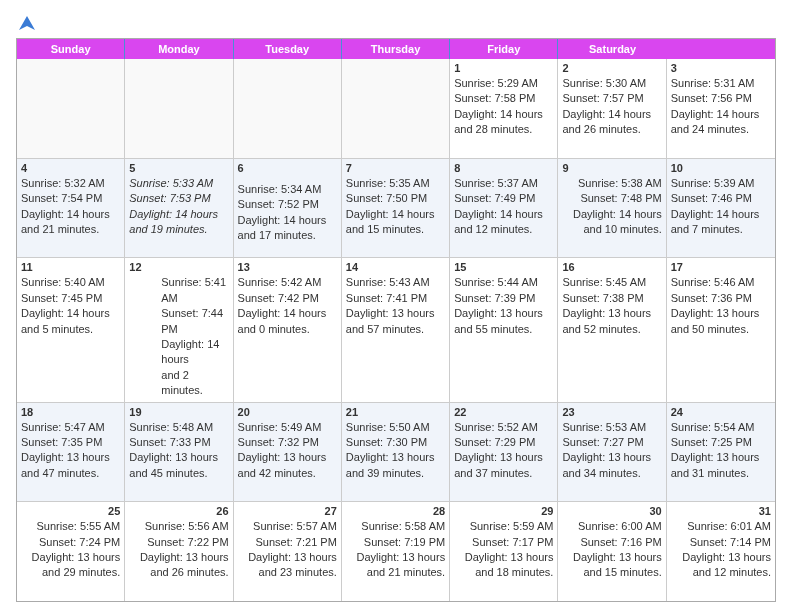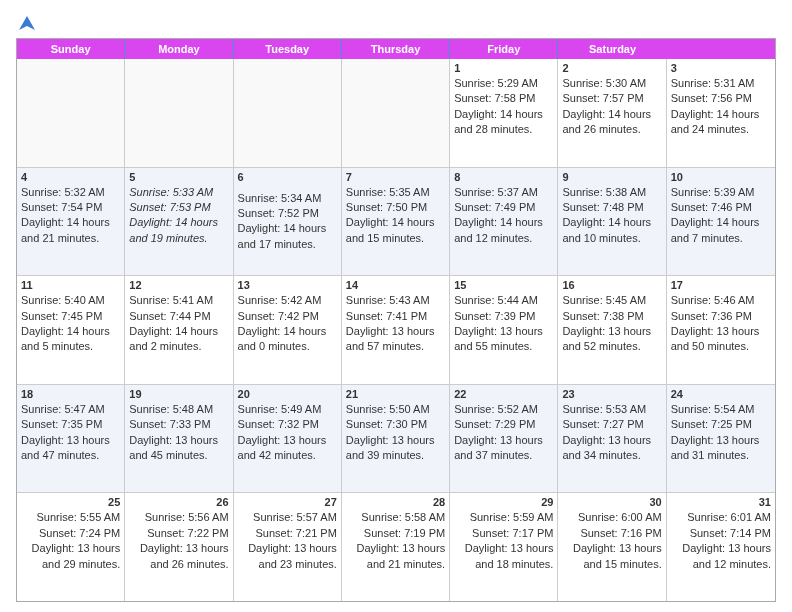--- a/index.html
+++ b/index.html
@@ -186,21 +186,21 @@
           </div>
           <div class="cal-cell alt-row">
             <div class="day-num">8</div>
             <div class="cell-text" style="white-space: pre-line;">Sunrise: 5:37 AM
 Sunset: 7:49 PM
 Daylight: 14 hours
 and 12 minutes.</div>
           </div>
           <div class="cal-cell alt-row">
             <div class="day-num">9</div>
-            <div class="cell-text" style="white-space: pre-line;">Sunrise: 5:38 AM
+            <div class="cell-text" style="white-space: pre-line; text-align: right;">Sunrise: 5:38 AM
 Sunset: 7:48 PM
 Daylight: 14 hours
 and 10 minutes.</div>
           </div>
           <div class="cal-cell alt-row">
             <div class="day-num">10</div>
             <div class="cell-text" style="white-space: pre-line;">Sunrise: 5:39 AM
 Sunset: 7:46 PM
 Daylight: 14 hours
 and 7 minutes.</div>
@@ -209,21 +209,21 @@
         <div class="cal-row">
           <div class="cal-cell">
             <div class="day-num">11</div>
             <div class="cell-text" style="white-space: pre-line;">Sunrise: 5:40 AM
 Sunset: 7:45 PM
 Daylight: 14 hours
 and 5 minutes.</div>
           </div>
           <div class="cal-cell">
             <div class="day-num">12</div>
-            <div class="cell-text" style="white-space: pre-line;">Sunrise: 5:41 AM
+            <div class="cell-text" style="white-space: pre-line; margin-left: 32px;">Sunrise: 5:41 AM
 Sunset: 7:44 PM
 Daylight: 14 hours
 and 2 minutes.</div>
           </div>
           <div class="cal-cell">
             <div class="day-num">13</div>
             <div class="cell-text" style="white-space: pre-line;">Sunrise: 5:42 AM
 Sunset: 7:42 PM
 Daylight: 14 hours
 and 0 minutes.</div>

